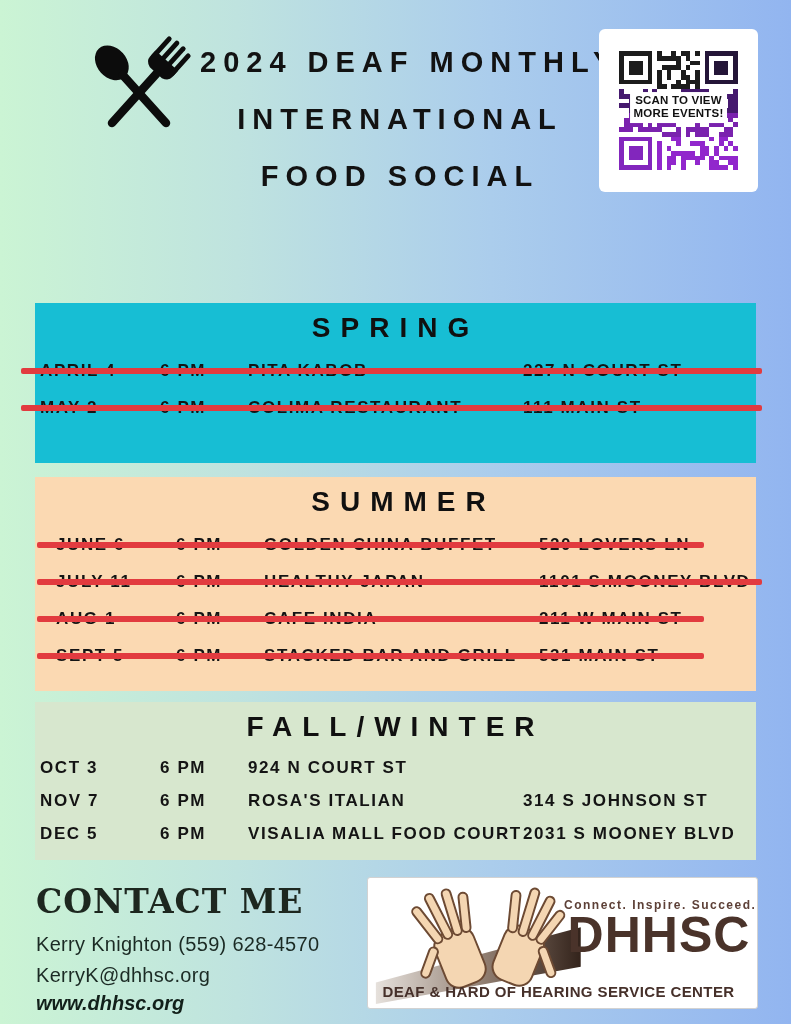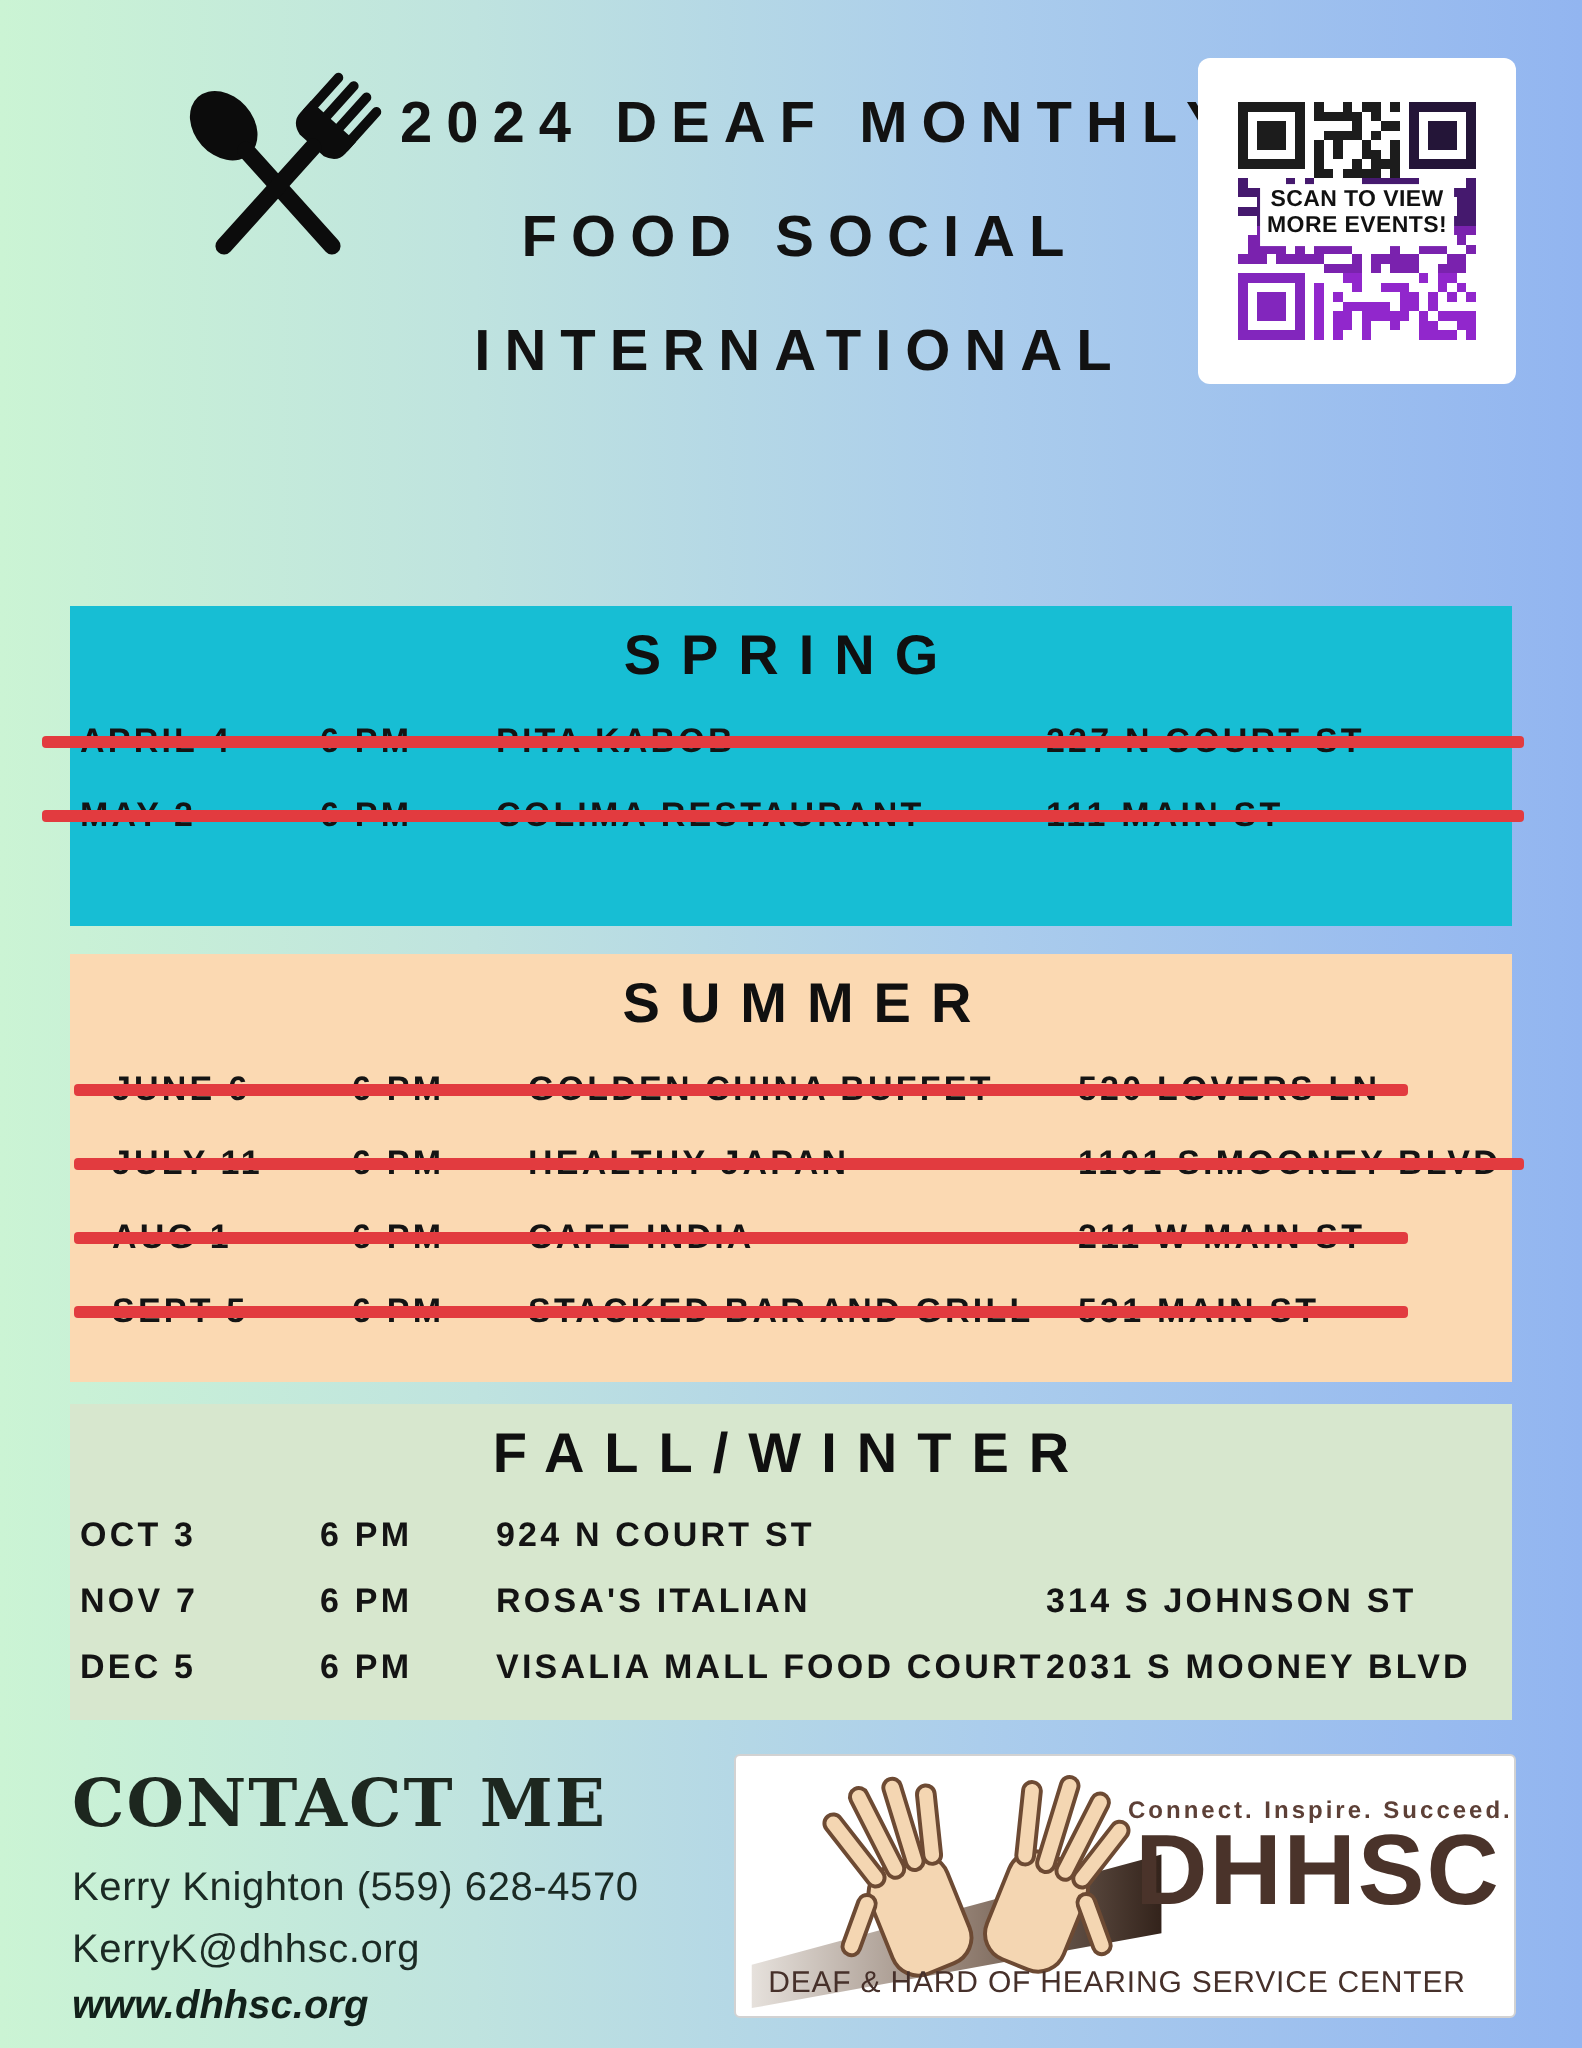--- a/index.html
+++ b/index.html
@@ -84,21 +84,21 @@
   .logo-tagline {
     position:absolute; left:196px; top:20px; width:188px; text-align:center;
     font-size:12px; font-weight:bold; letter-spacing:1.5px; color:#5d4037; white-space:nowrap;
   }
   .logo-acronym {
     position:absolute; left:196px; top:28px; width:190px; text-align:center;
     font-size:50px; font-weight:900; letter-spacing:1px; color:#4a332a;
   }
   .logo-caption {
     position:absolute; left:4px; right:12px; bottom:8px; text-align:center;
-    font-size:15px; font-weight:normal; letter-spacing:0.4px; color:#46302a; white-space:nowrap;
+    font-size:15px; font-weight:bold; letter-spacing:0.4px; color:#46302a; white-space:nowrap;
   }
 </style>
 </head>
 <body>
 
 <div class="page">
 
   <div class="utensils">
     <svg viewBox="0 0 140 140" width="142" height="142">
       <g fill="#0c0c0c">
@@ -113,22 +113,22 @@
           <rect x="79.2" y="8" width="4.8" height="28" rx="2.4"></rect>
           <path d="M54 28 h30 v8 q0 6 -7 8 h-16 q-7 -2 -7 -8 z"></path>
           <rect x="65.8" y="40" width="8.4" height="74" rx="4.2"></rect>
         </g>
       </g>
     </svg>
   </div>
 
   <div class="flyer-title">
     <div>2024 DEAF MONTHLY</div>
+    <div>INTERNATIONAL</div>
     <div>FOOD SOCIAL</div>
-    <div>INTERNATIONAL</div>
   </div>
 
   <div class="qr">
     <svg id="qr-svg" viewBox="0 0 25 25" shape-rendering="crispEdges">
         <rect x="0" y="0" width="7" height="7" fill="#1c1c1c"></rect>
         <rect x="1" y="1" width="5" height="5" fill="#ffffff"></rect>
         <rect x="2" y="2" width="3" height="3" fill="#1c1c1c"></rect>
         <rect x="18" y="0" width="7" height="7" fill="#241538"></rect>
         <rect x="19" y="1" width="5" height="5" fill="#ffffff"></rect>
         <rect x="20" y="2" width="3" height="3" fill="#241538"></rect>

